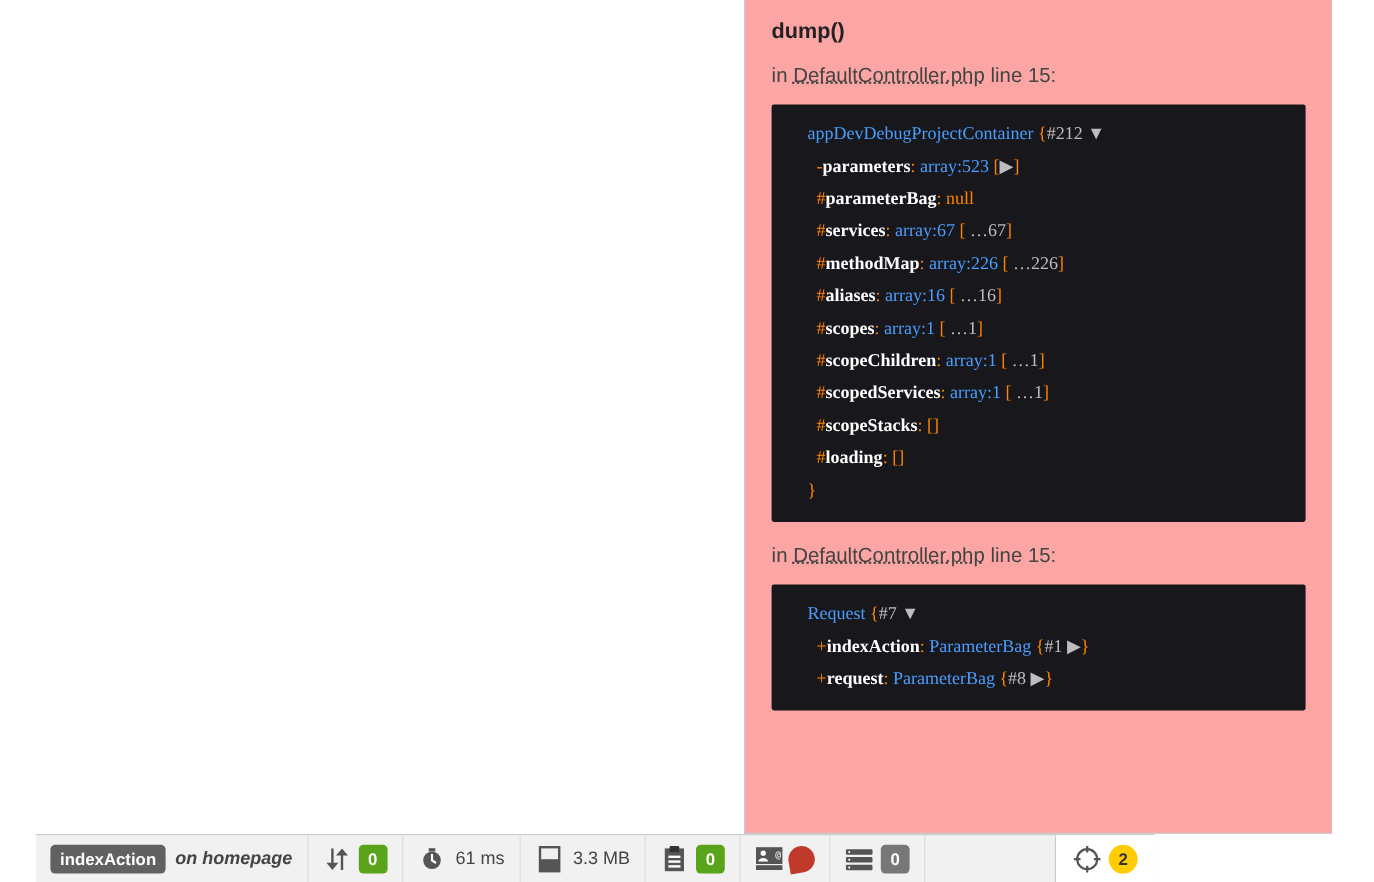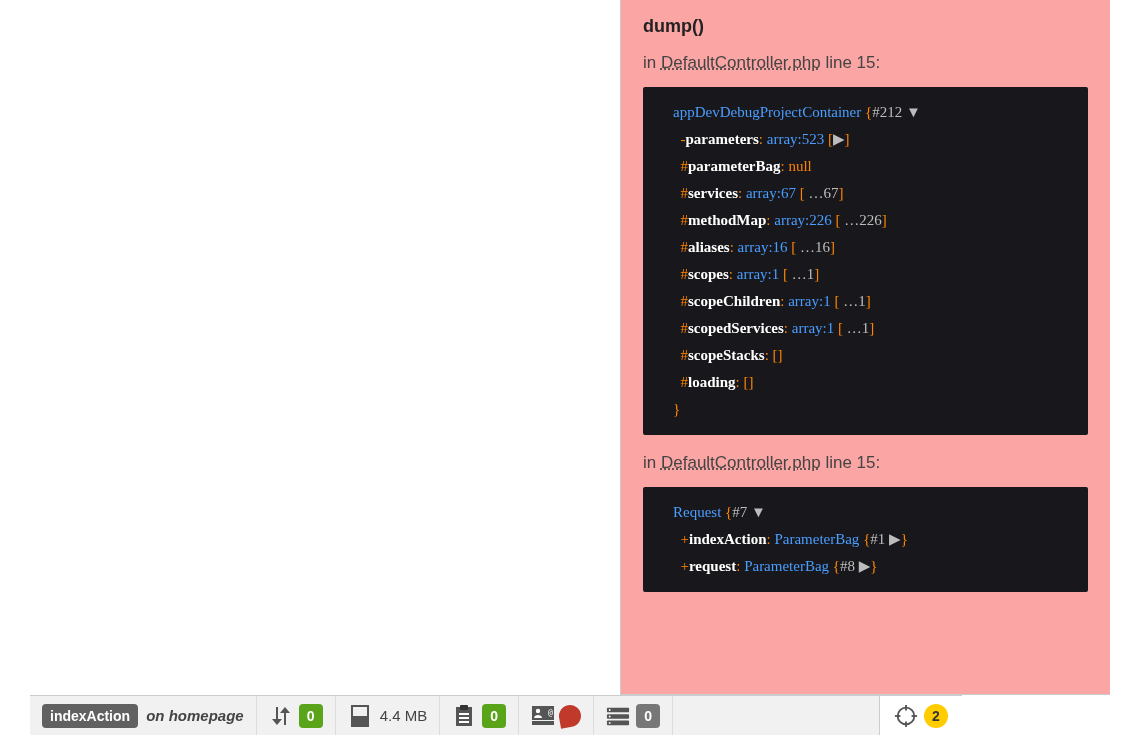--- a/index.html
+++ b/index.html
@@ -136,29 +136,39 @@
   <div class="seg">
     <span class="icon">
       <svg width="24" height="24" viewBox="0 0 24 24">
           <path fill="#555" d="M7 3 7 15 3 15 8 21 13 15 9 15 9 3z"></path>
           <path fill="#555" d="M17 21 17 9 21 9 16 3 11 9 15 9 15 21z"></path>
         </svg>
     </span>
     <span class="badge green">0</span>
   </div>
 
+  <div class="seg">
+    <span class="icon">
+      <svg width="22" height="22" viewBox="0 0 24 24">
+          <circle cx="12" cy="13" r="8" fill="#555"></circle>
+          <rect x="9" y="2" width="6" height="3" fill="#555"></rect>
+          <path d="M12 8 L12 13 L15 15" stroke="#fff" stroke-width="2" fill="none" stroke-linecap="round"></path>
+        </svg>
+    </span>
+    <span style="margin-left:8px">61 ms</span>
+  </div>
 
   <div class="seg">
     <span class="icon">
       <svg width="20" height="24" viewBox="0 0 20 24">
           <rect x="2" y="2" width="16" height="20" fill="none" stroke="#555" stroke-width="2"></rect>
           <rect x="2" y="12" width="16" height="10" fill="#555"></rect>
         </svg>
     </span>
-    <span style="margin-left:8px">4.4 MB</span>
+    <span style="margin-left:8px">3.3 MB</span>
   </div>
 
   <div class="seg">
     <span class="icon">
       <svg width="22" height="24" viewBox="0 0 22 24">
           <rect x="3" y="3" width="16" height="19" fill="#555"></rect>
           <rect x="7" y="1" width="8" height="5" rx="1" fill="#333"></rect>
           <rect x="6" y="9" width="10" height="2" fill="#fff"></rect>
           <rect x="6" y="13" width="10" height="2" fill="#fff"></rect>
           <rect x="6" y="17" width="10" height="2" fill="#fff"></rect>

